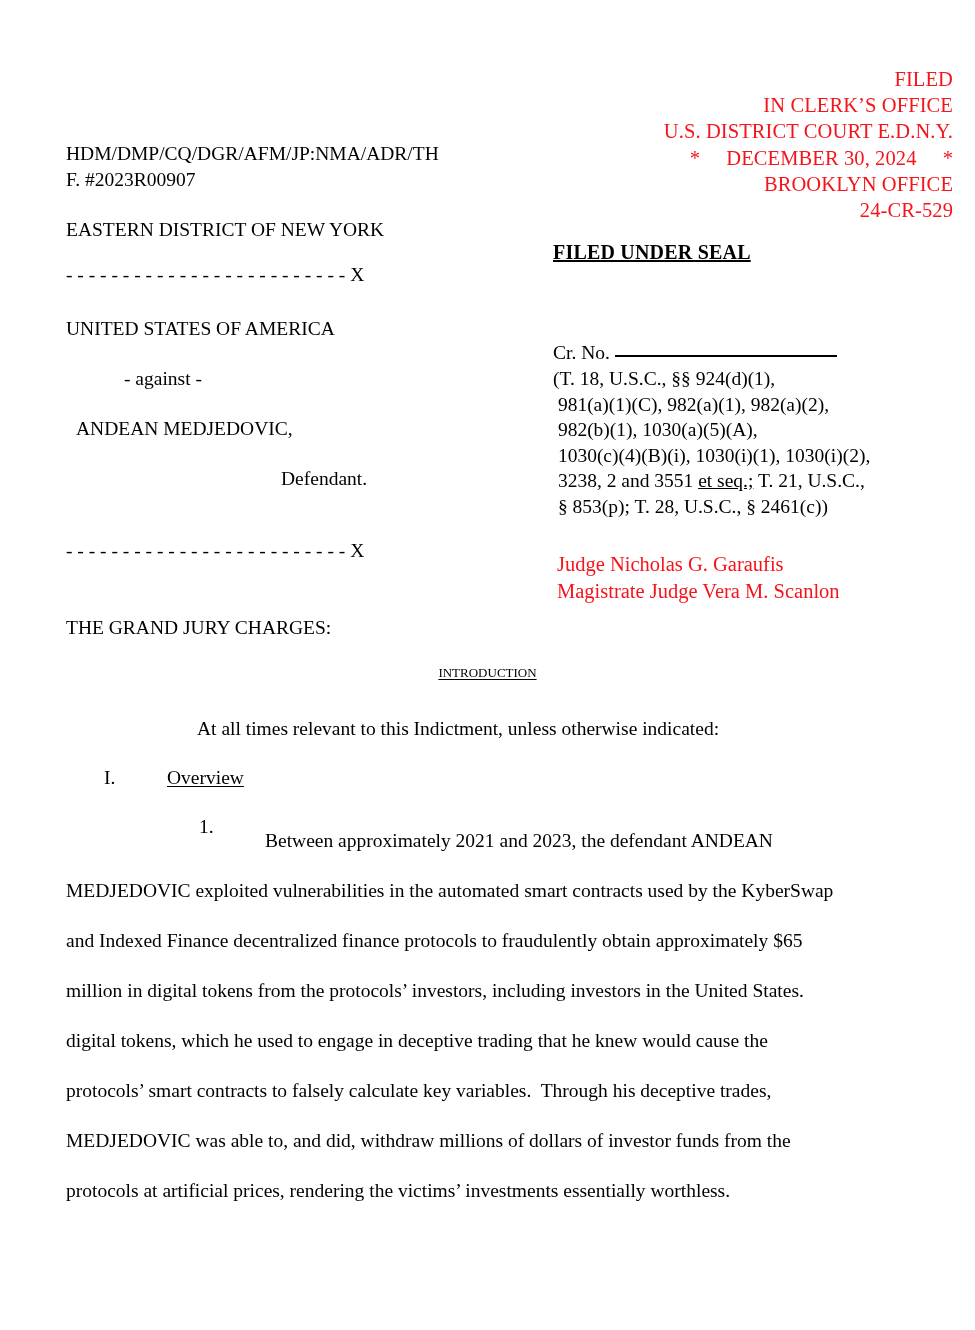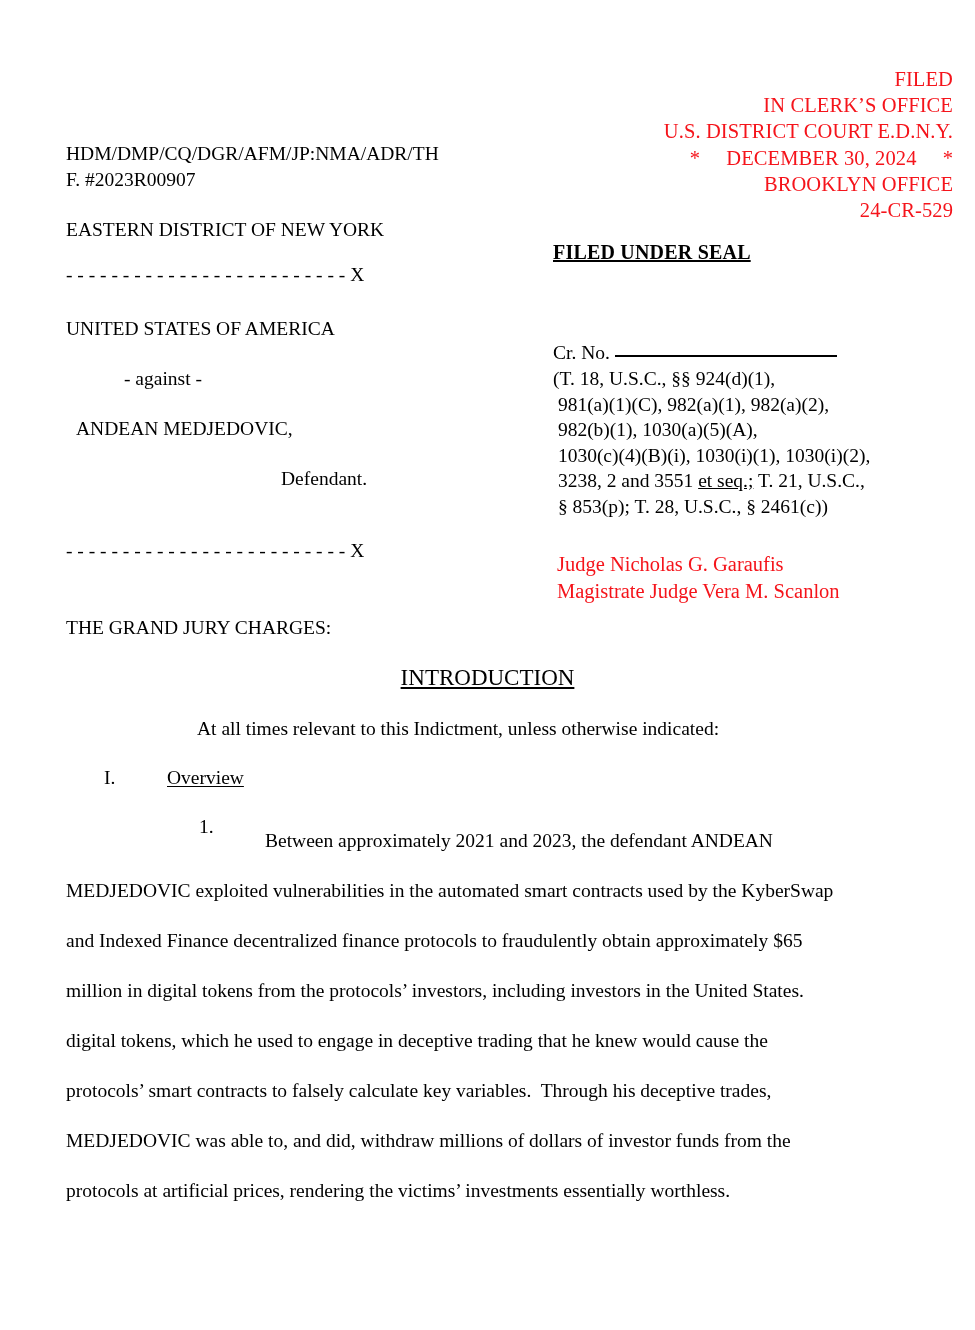--- a/index.html
+++ b/index.html
@@ -163,21 +163,21 @@
     left: 66px;
     top: 617px;
     font-size: 19.5px;
   }
   .introduction {
     position: absolute;
     left: 0;
     top: 665px;
     width: 975px;
     text-align: center;
-    font-size: 23px;
+    font-size: 13px;
   }
   .introduction span {
     text-decoration: underline;
     text-underline-offset: 2px;
   }
   .preamble {
     position: absolute;
     left: 197px;
     top: 718px;
     font-size: 19.5px;

